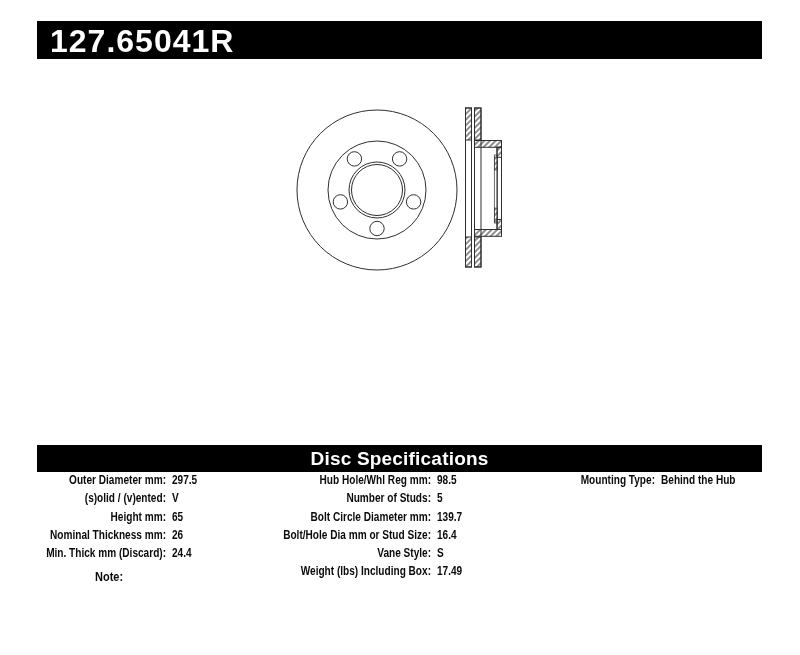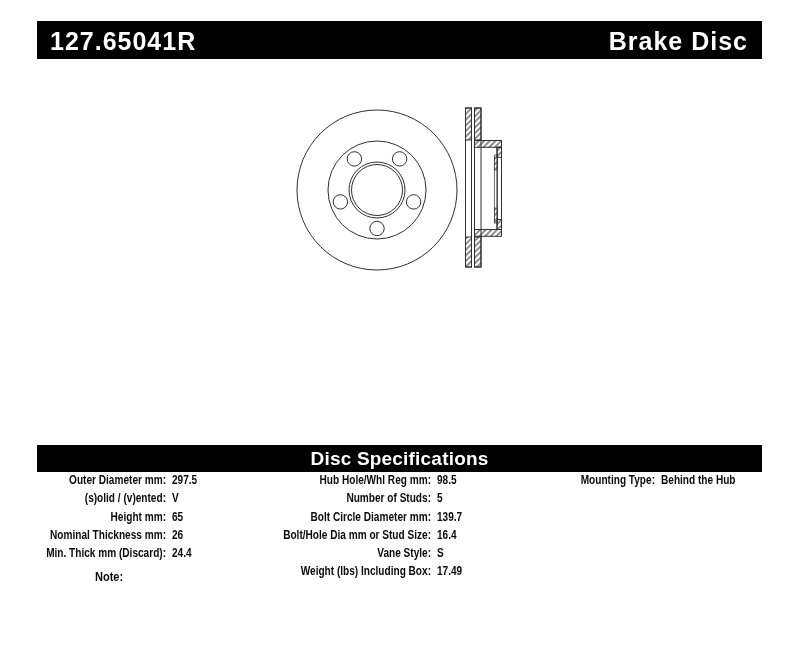--- a/index.html
+++ b/index.html
@@ -13,21 +13,21 @@
 
   
   .bar {
     position: absolute; left: 37px; width: 725px;
     background: #000; color: #fff; box-sizing: border-box;
   }
   .header-bar {
     top: 21px; height: 38px;
     display: flex; justify-content: space-between; align-items: center;
     padding: 2px 14px 0 13px;
-    font-size: 25px; font-weight: bold; letter-spacing: 1px;
+    font-size: 32px; font-weight: bold; letter-spacing: 1px;
   }
   .spec-bar {
     top: 445px; height: 27px;
     display: flex; justify-content: center; align-items: center;
     font-size: 19px; font-weight: bold; letter-spacing: 0.2px;
   }
 
   
   .drawing { position: absolute; left: 285px; top: 95px; }
 
@@ -54,21 +54,20 @@
     transform: scaleX(0.88); transform-origin: 0 0;
   }
 </style>
 </head>
 <body>
 
 <div class="page">
 
   <div class="bar header-bar">
     <span>127.65041R</span>
-    <span>Brake Disc</span>
   </div>
 
   <svg class="drawing" width="225" height="180" viewBox="285 95 225 180">
     <defs>
       <pattern id="hatch" patternUnits="userSpaceOnUse" width="4" height="4" patternTransform="rotate(45)">
         <line x1="2" y1="0" x2="2" y2="4" stroke="#2f2f2f" stroke-width="1.1"></line>
       </pattern>
     </defs>
 
     <g fill="none" stroke="#2f2f2f" stroke-width="1">

